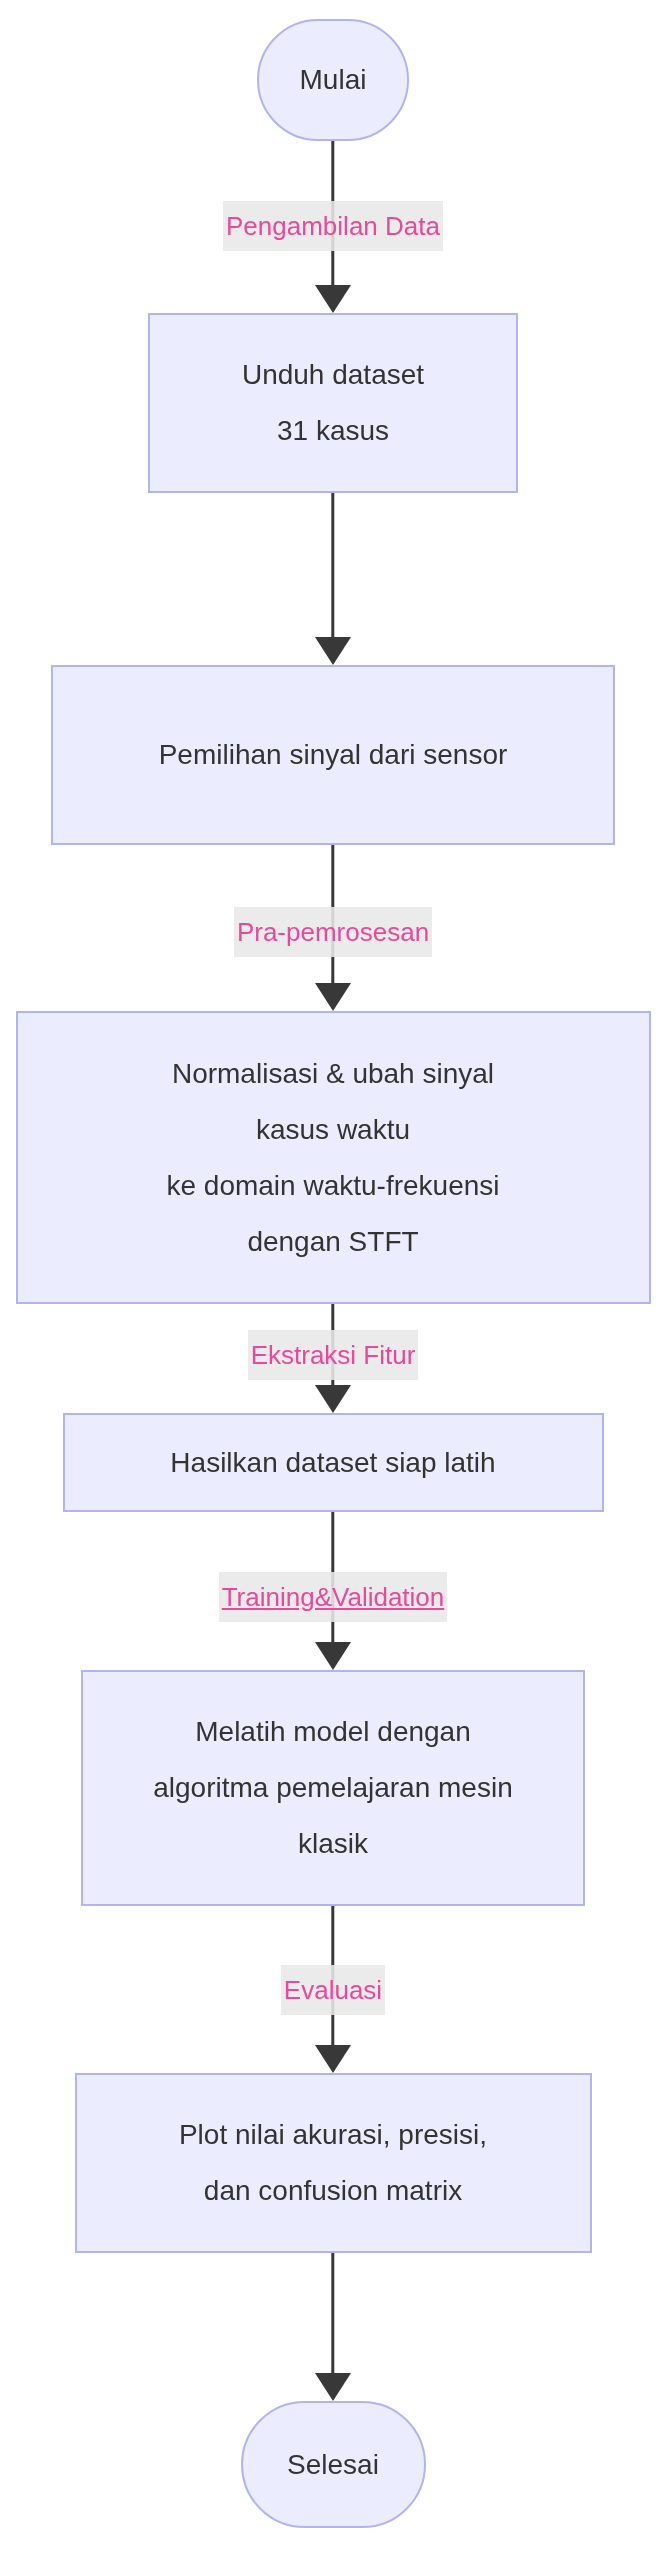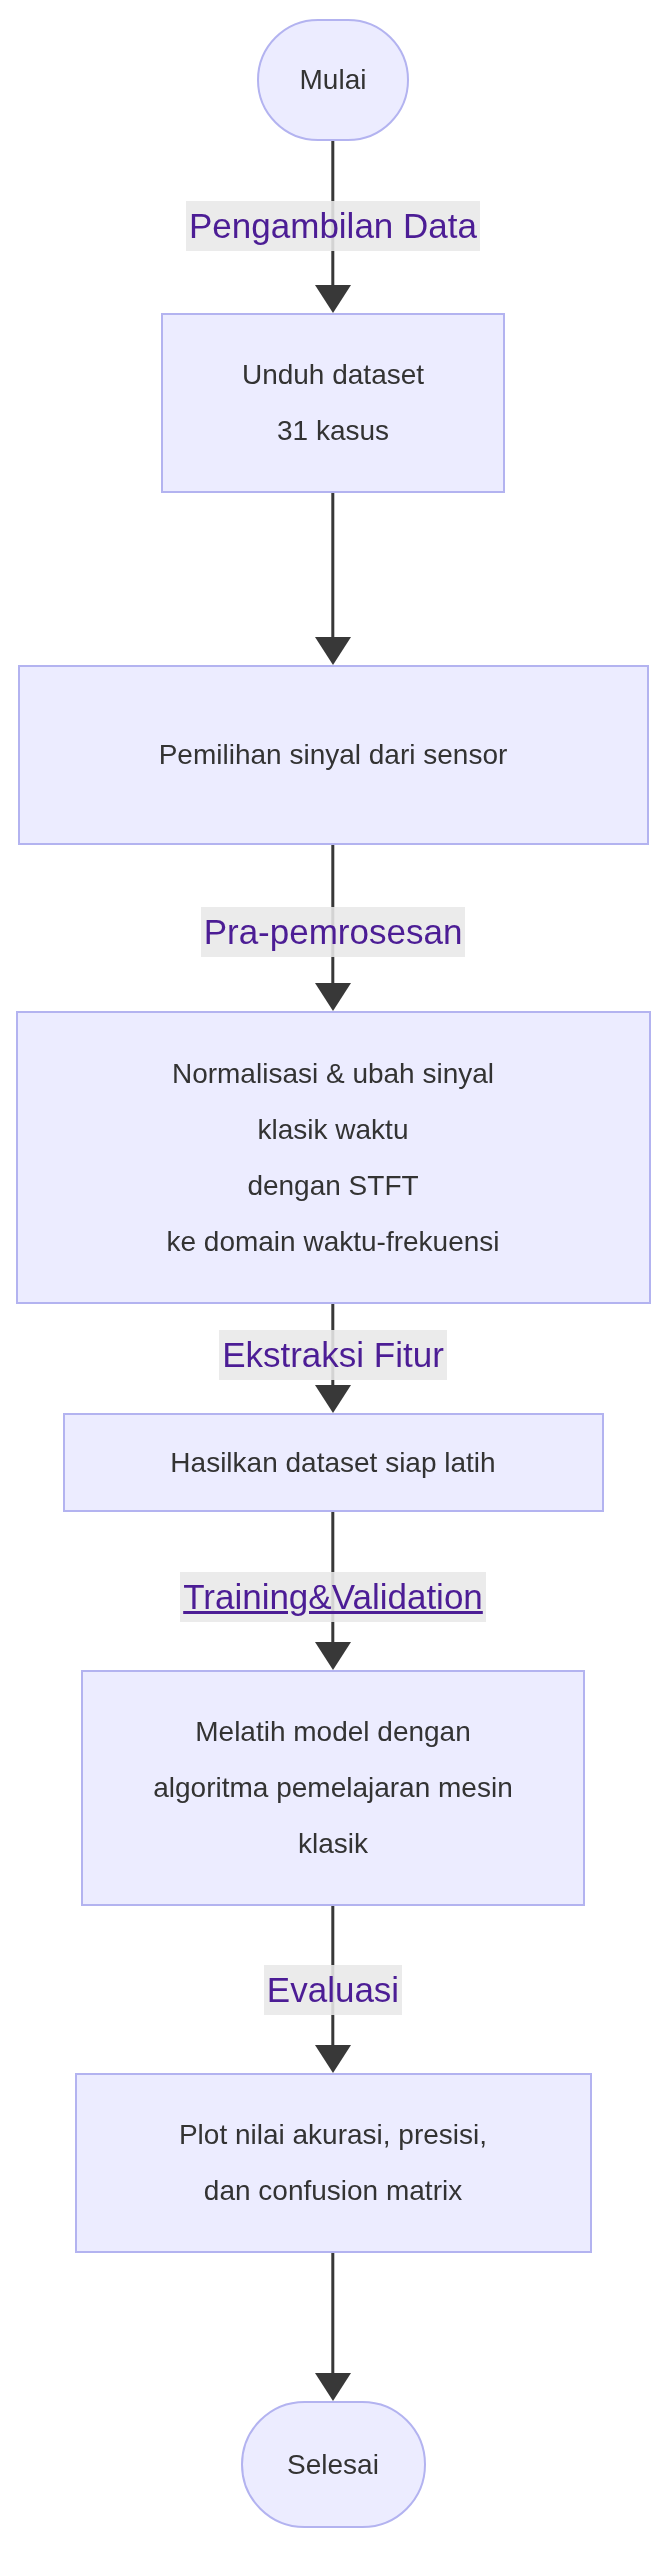--- a/index.html
+++ b/index.html
@@ -10,22 +10,22 @@
     padding-top:19px;box-sizing:border-box;overflow:hidden;
   }
   
   .node{
     background:#ECECFF;border:2.7px solid #b3b3f0;box-sizing:border-box;
     display:flex;flex-direction:column;justify-content:center;align-items:center;
     text-align:center;font-size:28px;line-height:56px;flex:0 0 auto;
   }
   .stadium{border-radius:64px;}
   .n-start{width:152px;height:122px;}
-  .n-box1{width:344px;height:180px;}
-  .n-box2{width:631px;height:180px;}
+  .n-box1{width:370px;height:180px;}
+  .n-box2{width:564px;height:180px;}
   .n-box3{width:635px;height:293px;}
   .n-box4{width:541px;height:99px;}
   .n-box5{width:504px;height:236px;}
   .n-box6{width:517px;height:180px;}
   .n-end{width:185px;height:127px;}
   .node .tline{display:block;white-space:nowrap;}
   
   .edge{
     position:relative;display:flex;flex-direction:column;align-items:center;
     flex:0 0 auto;width:100%;
@@ -35,21 +35,21 @@
     top:0;bottom:25.5px;width:3.4px;background:#383838;
   }
   .edge .head{
     position:absolute;bottom:0;left:50%;transform:translateX(-50%);
     width:0;height:0;
     border-left:18px solid transparent;border-right:18px solid transparent;
     border-top:28px solid #383838;
   }
   .edge .elabel{
     position:relative;z-index:1;background:rgba(232,232,232,0.88);
-    font-size:35px;line-height:42px;padding:4px 3px;white-space:nowrap;color:#4c1d95;
+    font-size:26px;line-height:42px;padding:4px 3px;white-space:nowrap;color:#ec4899;
   }
   .e1{height:172px;} .e1 .elabel{margin-top:60px;}
   .e2{height:172px;} .e2 .elabel{margin-top:65px;}
   .e3{height:166px;} .e3 .elabel{margin-top:62px;}
   .e4{height:109px;} .e4 .elabel{margin-top:25.5px;}
   .e5{height:158px;} .e5 .elabel{margin-top:60px;text-decoration:underline;}
   .e6{height:167px;} .e6 .elabel{margin-top:59px;}
   .e7{height:148px;}
 </style>
 </head>
@@ -82,23 +82,23 @@
   </div>
 
   <div class="edge e3">
     <div class="shaft"></div>
     <div class="elabel">Pra-pemrosesan</div>
     <div class="head"></div>
   </div>
 
   <div class="node n-box3">
     <span class="tline">Normalisasi &amp; ubah sinyal</span>
-    <span class="tline">klasik waktu</span>
+    <span class="tline">kasus waktu</span>
+    <span class="tline">ke domain waktu-frekuensi</span>
     <span class="tline">dengan STFT</span>
-    <span class="tline">ke domain waktu-frekuensi</span>
   </div>
 
   <div class="edge e4">
     <div class="shaft"></div>
     <div class="elabel">Ekstraksi Fitur</div>
     <div class="head"></div>
   </div>
 
   <div class="node n-box4">
     <span class="tline">Hasilkan dataset siap latih</span>

